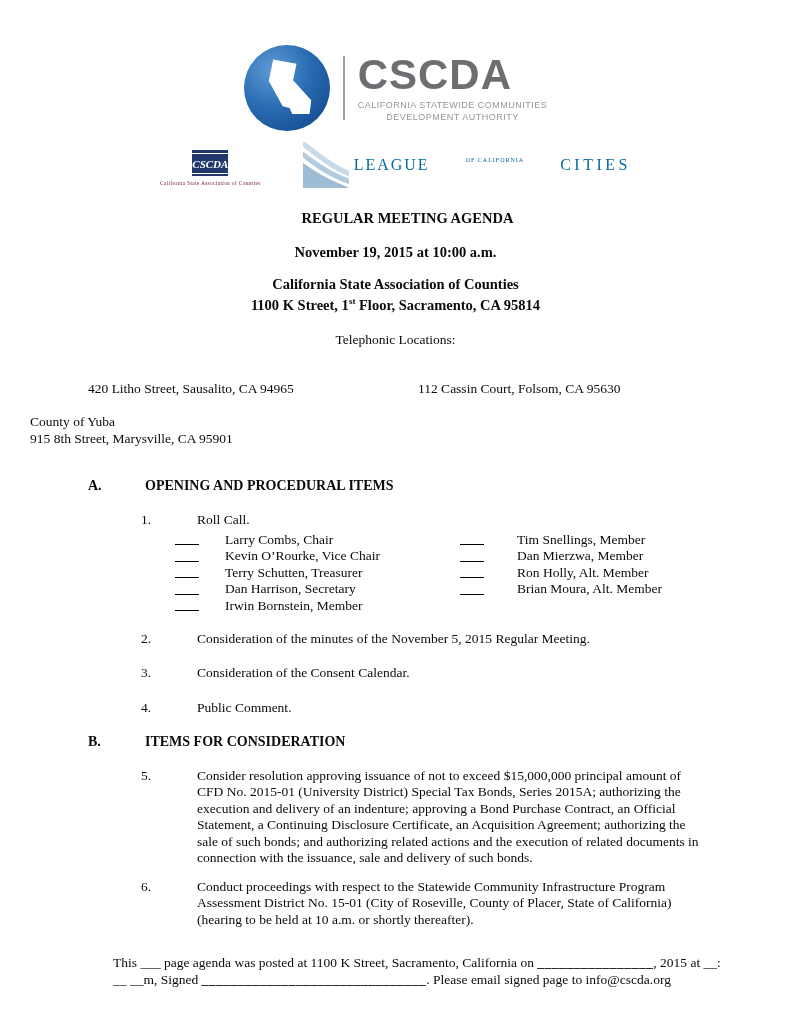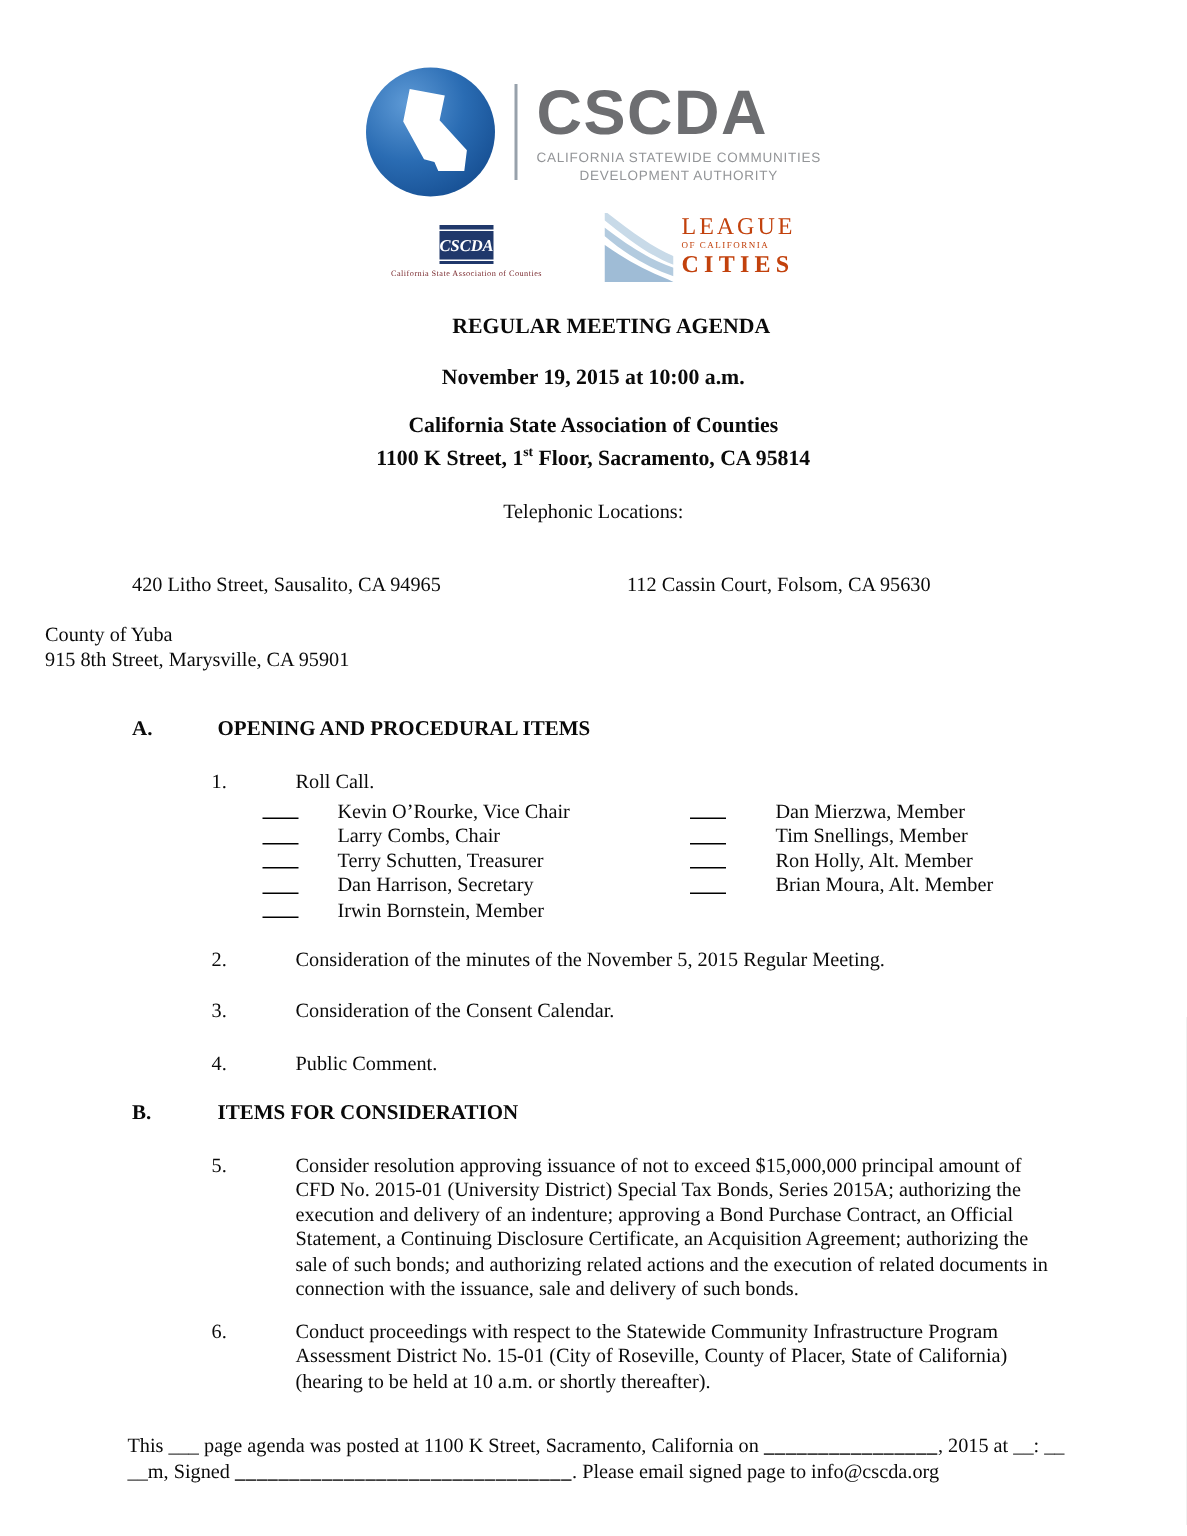--- a/index.html
+++ b/index.html
@@ -30,24 +30,24 @@
   .cscda-tag.second { margin-top:2px; text-align:center; }
 
   
   .logos-row { display:flex; justify-content:center; align-items:flex-start; gap:42px; margin-top:10px; height:55px; }
   .csac { display:flex; flex-direction:column; align-items:center; margin-top:9px; }
   .csac-box { width:36px; height:26px; background:#20386b; display:flex; align-items:center; justify-content:center; }
   .csac-inner { border:1px solid #ffffff; padding:0 3px 1px 3px; }
   .csac-acronym { color:#ffffff; font-size:11px; font-style:italic; font-weight:bold; line-height:1.2; }
   .csac-caption { font-size:5.5px; color:#7a2a2e; margin-top:4px; white-space:nowrap; letter-spacing:0.3px; }
   .league { display:flex; align-items:center; gap:5px; }
-  .league-text { display:flex; flex-direction:column; color:#c2410c; }
+  .league-text { display:flex; flex-direction:row; color:#0369a1;gap:36px; }
   .league-l1 { font-size:16px; letter-spacing:2px; line-height:1.05; }
   .league-l2 { font-size:6px;  letter-spacing:1px; line-height:1.3; }
-  .league-l3 { font-size:16px; letter-spacing:3.5px; line-height:1.05;font-weight:bold; }
+  .league-l3 { font-size:16px; letter-spacing:3.5px; line-height:1.05; }
 
   
   .center { text-align:center; }
   .bold { font-weight:bold; }
   .title      { margin-top:14px; font-size:14.5px;margin-left:24px; }
   .datetime   { margin-top:17px; font-size:14.5px; }
   .venue      { margin-top:15px; font-size:14.5px; line-height:16.5px; }
   .venue sup  { font-size:9px; }
   .telephonic { margin-top:19px; font-size:13.5px; }
 
@@ -73,21 +73,21 @@
   .item-6 { margin-top:12px; }
 
   
   .rollcall { margin-top:3px; }
   .rc-row { display:flex; align-items:baseline; padding-left:175px; font-size:13.5px; line-height:16.5px; height:16.5px; }
   .rc-blank { display:inline-block; width:24px; height:11px; border-bottom:1.4px solid #000; flex-shrink:0; align-self:flex-end; margin-bottom:3px; }
   .rc-name-left  { margin-left:26px; width:235px; flex-shrink:0; }
   .rc-name-right { margin-left:33px; white-space:nowrap; }
 
   
-  .footer { margin-top:26px; padding-left:85px; padding-right:70px; font-size:13.5px; line-height:17px; }
+  .footer { margin-top:26px; padding-left:113px; padding-right:70px; font-size:13.5px; line-height:17px; }
   .blank-bold { font-weight:bold; letter-spacing:0.5px; }
 </style>
 </head>
 <body>
 
 <div class="page">
 
   <div class="lockup">
     <div class="globe">
       <svg width="52" height="64" viewBox="0 0 60 72">
@@ -150,29 +150,29 @@
   </div>
 
   <div class="item item-1">
     <div class="item-num">1.</div>
     <div class="item-text">Roll Call.</div>
   </div>
 
   <div class="rollcall">
     <div class="rc-row">
       <span class="rc-blank"></span>
+      <span class="rc-name-left">Larry Combs, Chair</span>
+      <span class="rc-blank"></span>
+      <span class="rc-name-right">Tim Snellings, Member</span>
+    </div>
+    <div class="rc-row">
+      <span class="rc-blank"></span>
       <span class="rc-name-left">Kevin O’Rourke, Vice Chair</span>
       <span class="rc-blank"></span>
       <span class="rc-name-right">Dan Mierzwa, Member</span>
-    </div>
-    <div class="rc-row">
-      <span class="rc-blank"></span>
-      <span class="rc-name-left">Larry Combs, Chair</span>
-      <span class="rc-blank"></span>
-      <span class="rc-name-right">Tim Snellings, Member</span>
     </div>
     <div class="rc-row">
       <span class="rc-blank"></span>
       <span class="rc-name-left">Terry Schutten, Treasurer</span>
       <span class="rc-blank"></span>
       <span class="rc-name-right">Ron Holly, Alt. Member</span>
     </div>
     <div class="rc-row">
       <span class="rc-blank"></span>
       <span class="rc-name-left">Dan Harrison, Secretary</span>

